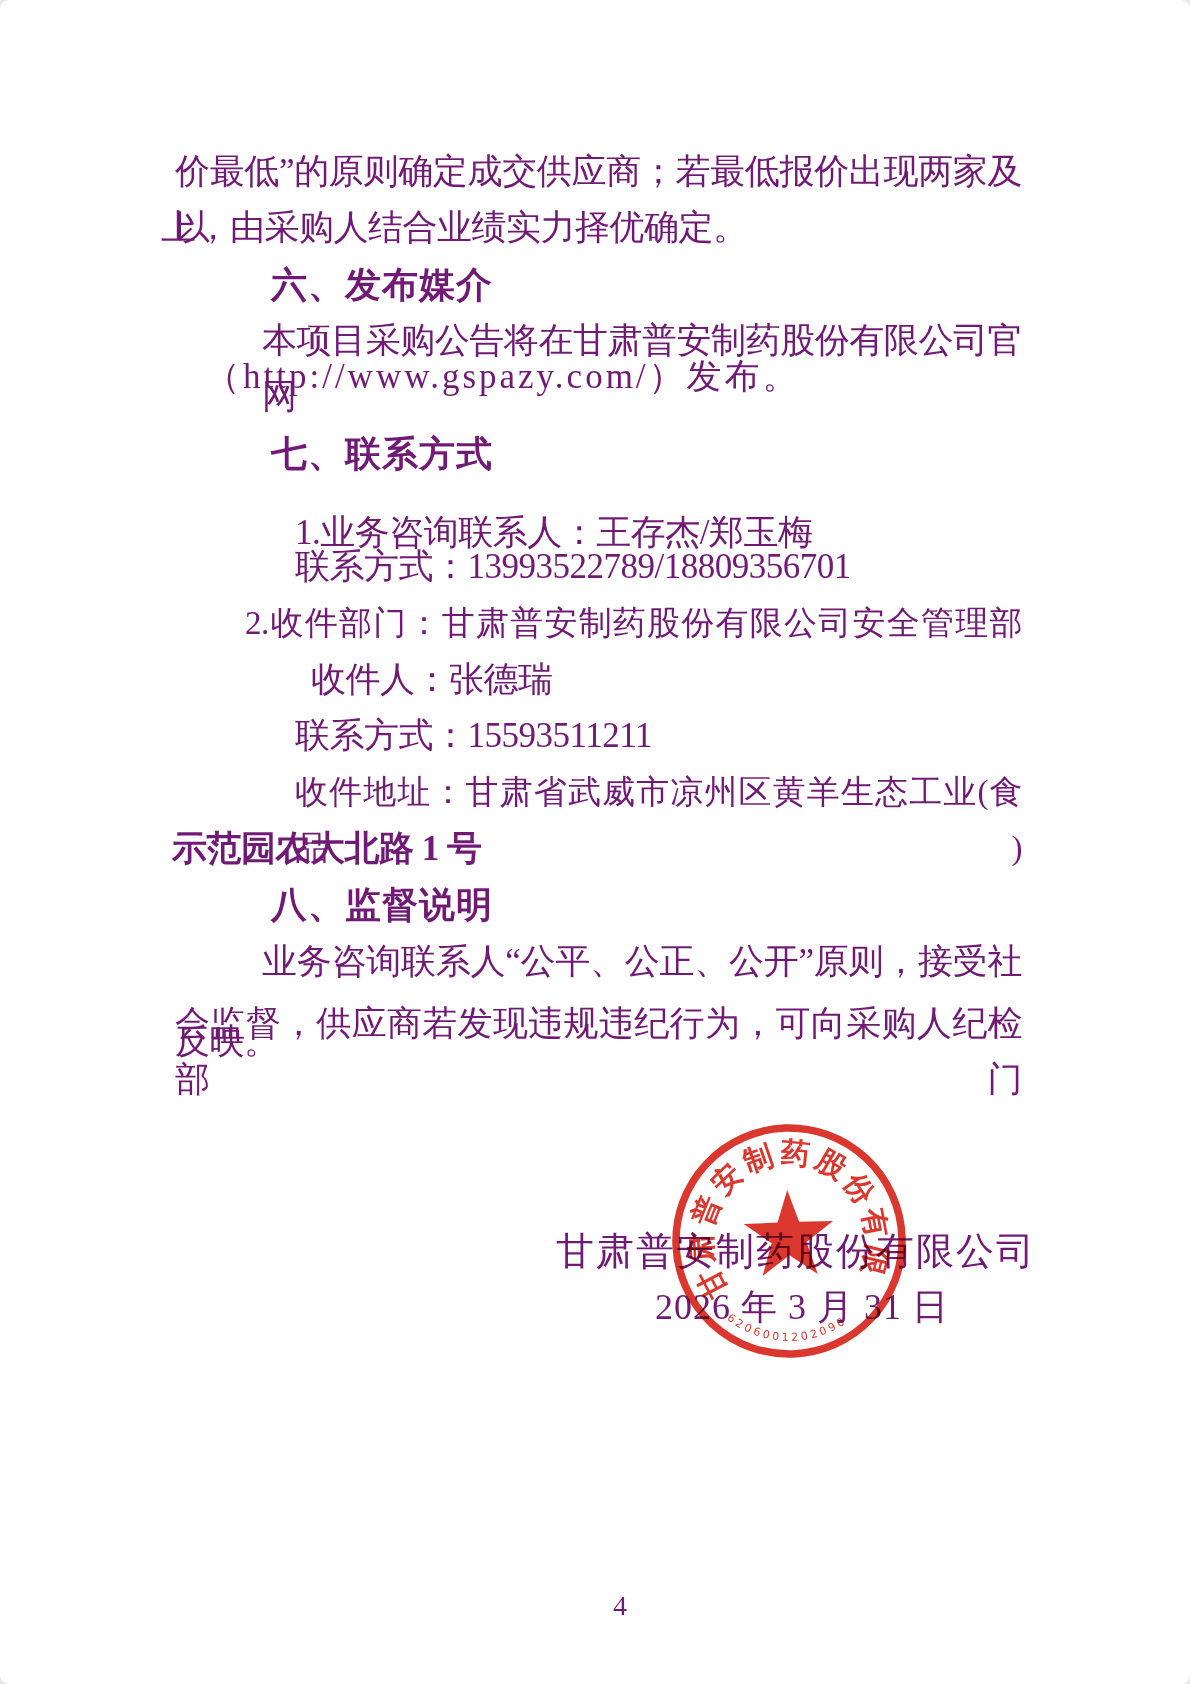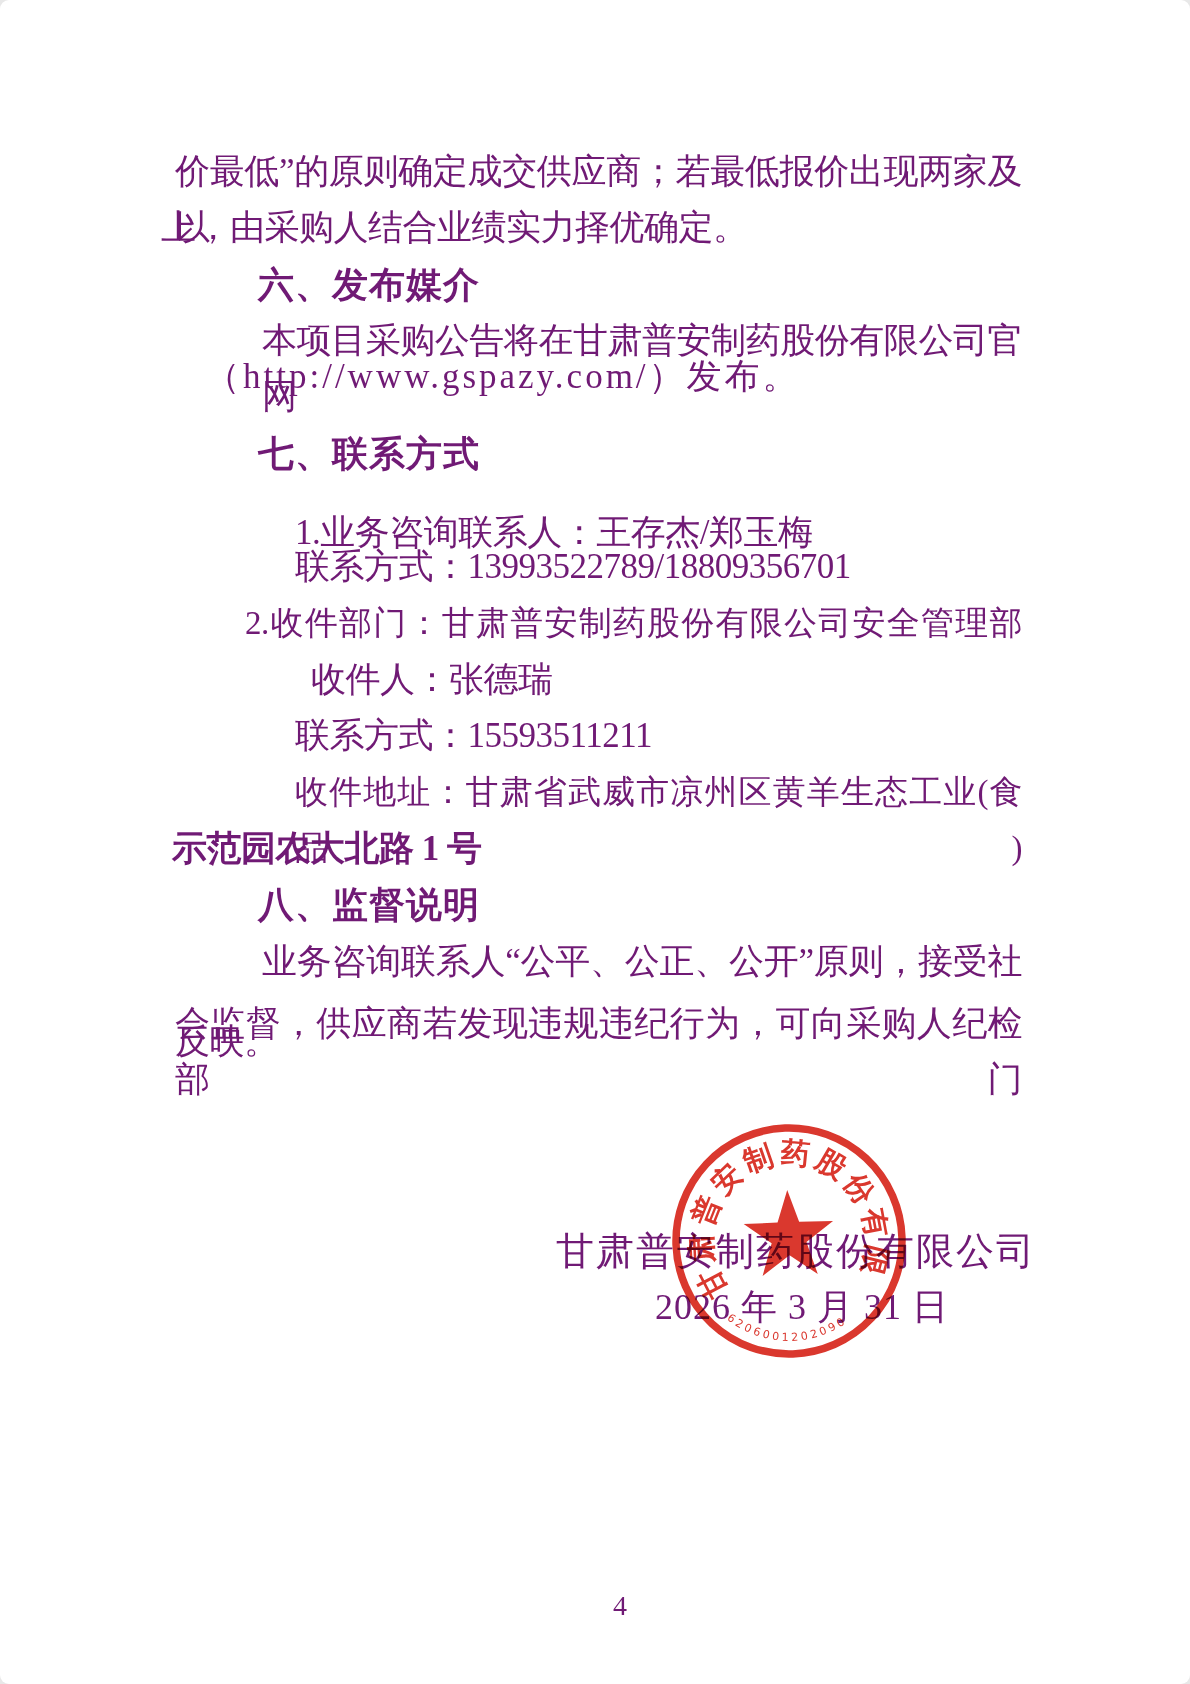--- a/index.html
+++ b/index.html
@@ -12,21 +12,21 @@
     font-family:"Liberation Serif","DejaVu Serif",serif;
     color:#701a75;
     border-radius:9px;
   }
   .line{
     position:absolute;
     height:56px;line-height:56px;
     font-size:35px;letter-spacing:-0.5px;
     white-space:pre;
   }
-  .line.bold{font-weight:700;font-size:36px;letter-spacing:1px;}
+  .line.bold{font-weight:700;font-size:36px;letter-spacing:1px;margin-left:13px;}
   .line.justify{white-space:normal;text-align:justify;text-align-last:justify;}
   .line.compact{font-size:33px;}
   .line.url{letter-spacing:3px;}
   .sig-company{
     position:absolute;left:556px;top:1223px;
     height:56px;line-height:56px;
     font-size:38px;letter-spacing:2px;white-space:pre;
   }
   .sig-date{
     position:absolute;left:655px;top:1279px;

